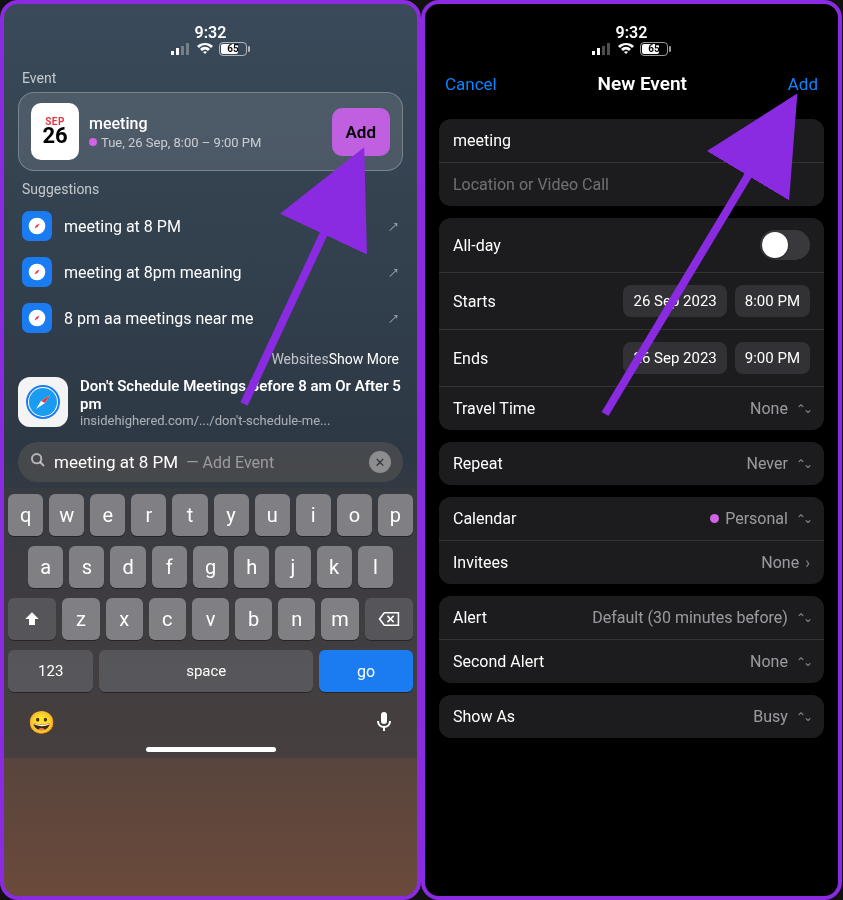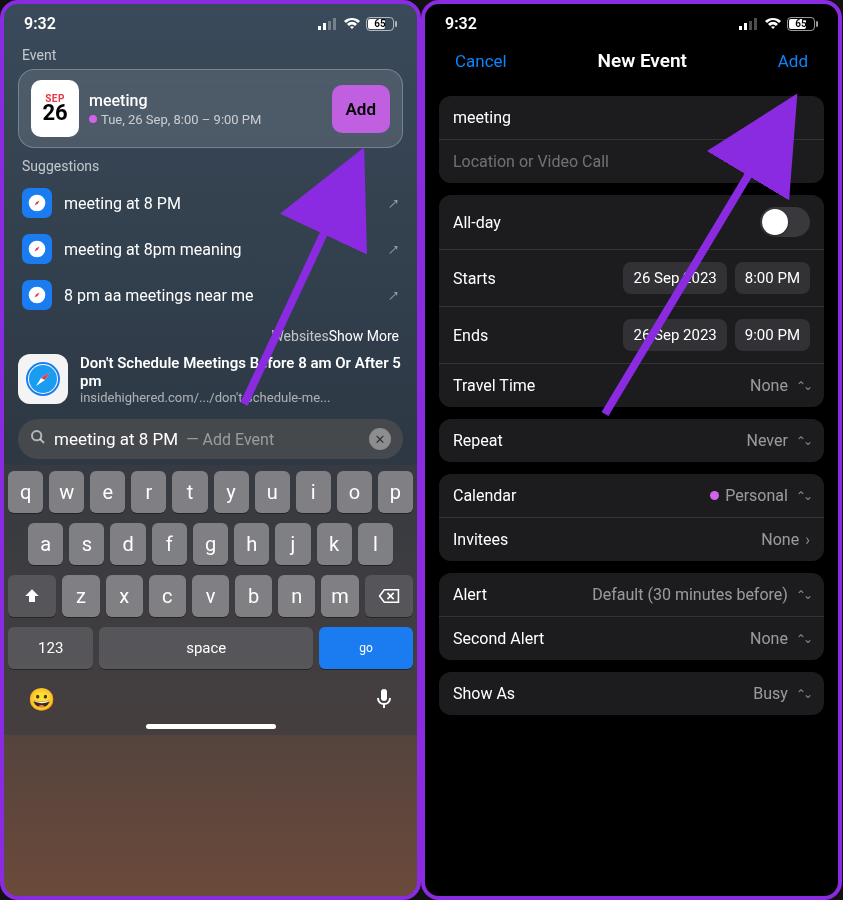--- a/index.html
+++ b/index.html
@@ -1,21 +1,21 @@
 <!DOCTYPE html>
 <html><head>
 <meta charset="utf-8">
 <style>
   * { box-sizing: border-box; margin: 0; padding: 0; font-family: -apple-system, BlinkMacSystemFont, "Segoe UI", Roboto, Helvetica, Arial, sans-serif; }
   body { background: #111; width: 843px; height: 900px; display: flex; }
   .phone { width: 421px; height: 900px; border: 4px solid #8a2be2; border-radius: 18px; overflow: hidden; position: relative; color: #fff; }
   .phone1 { background: linear-gradient(180deg, #3a4a5a 0%, #2d3844 50%, #6b4a3a 100%); background-color:#2a3340; }
   .phone2 { background: #000; }
   
-  .status-bar { display:flex; justify-content:space-between; align-items:center; padding: 10px 20px 4px; font-size:16px; font-weight:600; }
+  .status-bar { display:flex; justify-content:space-between; align-items:center; padding: 19px 20px 4px; font-size:16px; font-weight:600;flex-direction:column; }
   .status-right { display:flex; align-items:flex-start; gap:5px; }
   .status-right svg { height:14px; }
   .battery-box { border:1.4px solid rgba(255,255,255,0.6); border-radius:4px; width:28px; height:14px; position:relative; display:flex; align-items:center; }
   .battery-cap { width:2px; height:6px; background:rgba(255,255,255,0.6); border-radius:1px; margin-left:1px;}
   .battery-fill { position:absolute; left:1px; top:1px; bottom:1px; width:65%; background:#fff; border-radius:2px; }
   .battery-txt { position:absolute; width:100%; text-align:center; font-size:10px; font-weight:600; color:#000; line-height:12px;}
   
   .section-label { font-size:14px; color:rgba(255,255,255,0.7); padding: 10px 18px 6px; }
   .event-card { margin: 0 14px; background:rgba(120,130,140,0.35); border:1px solid rgba(255,255,255,0.25); border-radius:16px; padding:10px 12px; display:flex; align-items:center; gap:10px; backdrop-filter: blur(4px);}
   .cal-icon { width:48px; height:57px; background:#fff; border-radius:10px; display:flex; flex-direction:column; align-items:center; justify-content:center; color:#000;}
@@ -44,27 +44,27 @@
   .clear-btn { color:rgba(255,255,255,0.6); margin-left:auto; width:22px; height:22px; border-radius:50%; background:rgba(210,210,210,0.5); display:flex; align-items:center; justify-content:center; font-size:13px; color:#333;}
   
   .keyboard { background:rgba(60,60,65,0.6); padding:6px 4px 2px; }
   .kb-row { display:flex; justify-content:center; gap:6px; margin-bottom:10px;}
   .key { background:rgba(140,140,145,0.85); color:#fff; border-radius:6px; height:42px; flex:1; display:flex; align-items:center; justify-content:center; font-size:20px; box-shadow:0 1px 0 rgba(0,0,0,0.4);}
   .row2 { padding:0 20px;}
   .key-dark { background:rgba(90,90,95,0.85); }
   .key-shift, .key-del { flex:1.3; }
   .key-123 { flex:2; font-size:15px;}
   .key-space { flex:5; font-size:15px;}
-  .key-go { flex:2.2; background:#1a7cf0; font-size:12px;}
+  .key-go { flex:2.2; background:#1a7cf0; font-size:16px;}
   .kb-bottom { display:flex; justify-content:space-between; padding:8px 20px 2px; font-size:22px;}
   .home-indicator { width:130px; height:5px; background:#fff; border-radius:3px; margin:6px auto 4px;}
   
   .arrow-svg { position:absolute; pointer-events:none; z-index:50;}
   
-  .nav-bar { display:flex; justify-content:space-between; align-items:center; padding:12px 30px;}
+  .nav-bar { display:flex; justify-content:space-between; align-items:center; padding:12px 20px;}
   .nav-link { color:#0a84ff; font-size:17px;}
   .nav-title { font-size:19px; font-weight:600;}
   .group { background:#1c1c1e; margin:12px 14px 0; border-radius:12px; overflow:hidden;}
   .grow { display:flex; align-items:center; justify-content:space-between; padding:12px 14px; font-size:16px; border-top:0.5px solid rgba(255,255,255,0.1);}
   .grow:first-child { border-top:none;}
   .grow .label { color:#fff;text-align:right;}
   .grow .value { color:rgba(235,235,245,0.6); display:flex; align-items:center; gap:6px;}
   .input-row { padding:12px 14px; font-size:16px; color:#fff; border-top:0.5px solid rgba(255,255,255,0.1);}
   .input-row.placeholder { color:rgba(235,235,245,0.4);}
   .input-row:first-child { border-top:none;}

